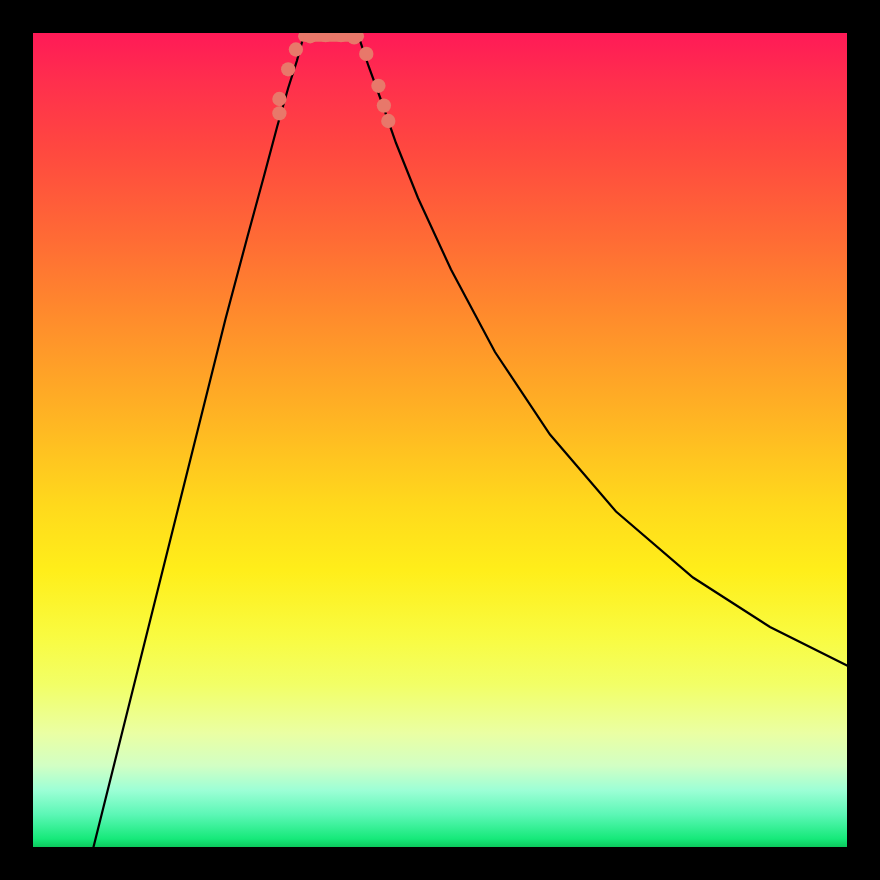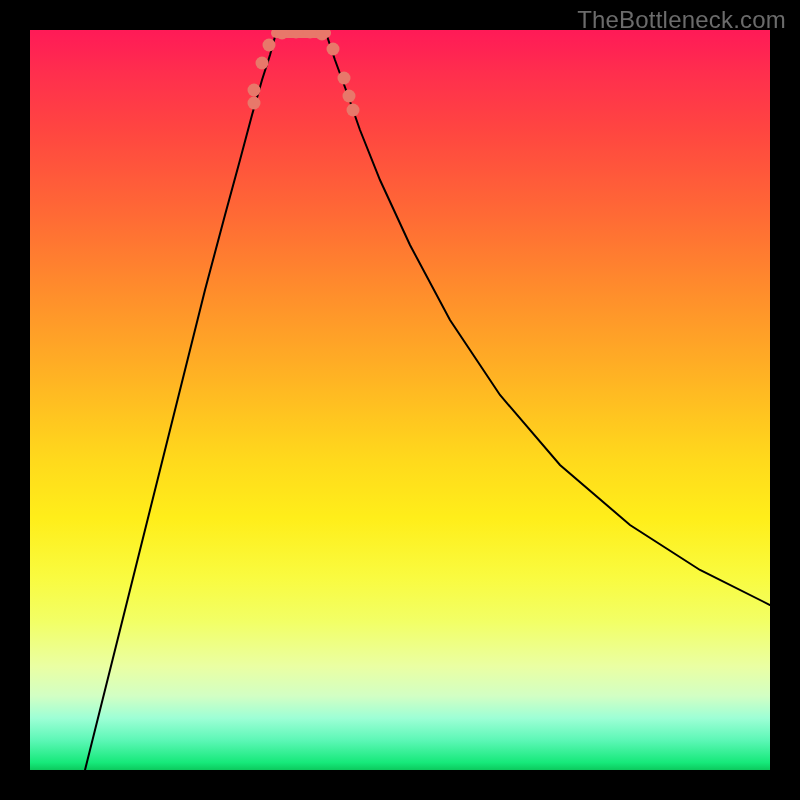--- a/index.html
+++ b/index.html
@@ -60,21 +60,20 @@
     position: absolute;
     left: 0; top: 0;
     width: 740px;
     height: 740px;
   }
 </style>
 </head>
 <body>
 
 <div class="frame">
-  <div class="watermark">TheBottleneck.com</div>
   <div class="plot">
     <div class="gradient-bg"></div>
     <svg class="curves" viewBox="0 0 740 740" preserveAspectRatio="none">
       <g id="series-lines">
           <path d="M55 740 L80 640 L105 540 L130 440 L155 340 L175 260 L195 185 L210 130 L222 85 L232 50 L240 25 L246 3" fill="none" stroke="#000" stroke-width="2" stroke-linecap="round"></path>
           <path d="M296 3 L305 30 L316 60 L330 100 L350 150 L380 215 L420 290 L470 365 L530 435 L600 495 L670 540 L740 575" fill="none" stroke="#000" stroke-width="2" stroke-linecap="round"></path>
         </g>
       <g id="flat-line">
           <line x1="246" x2="296" y1="3" y2="3" stroke="#e8786a" stroke-width="10" stroke-linecap="round"></line>
         </g>

